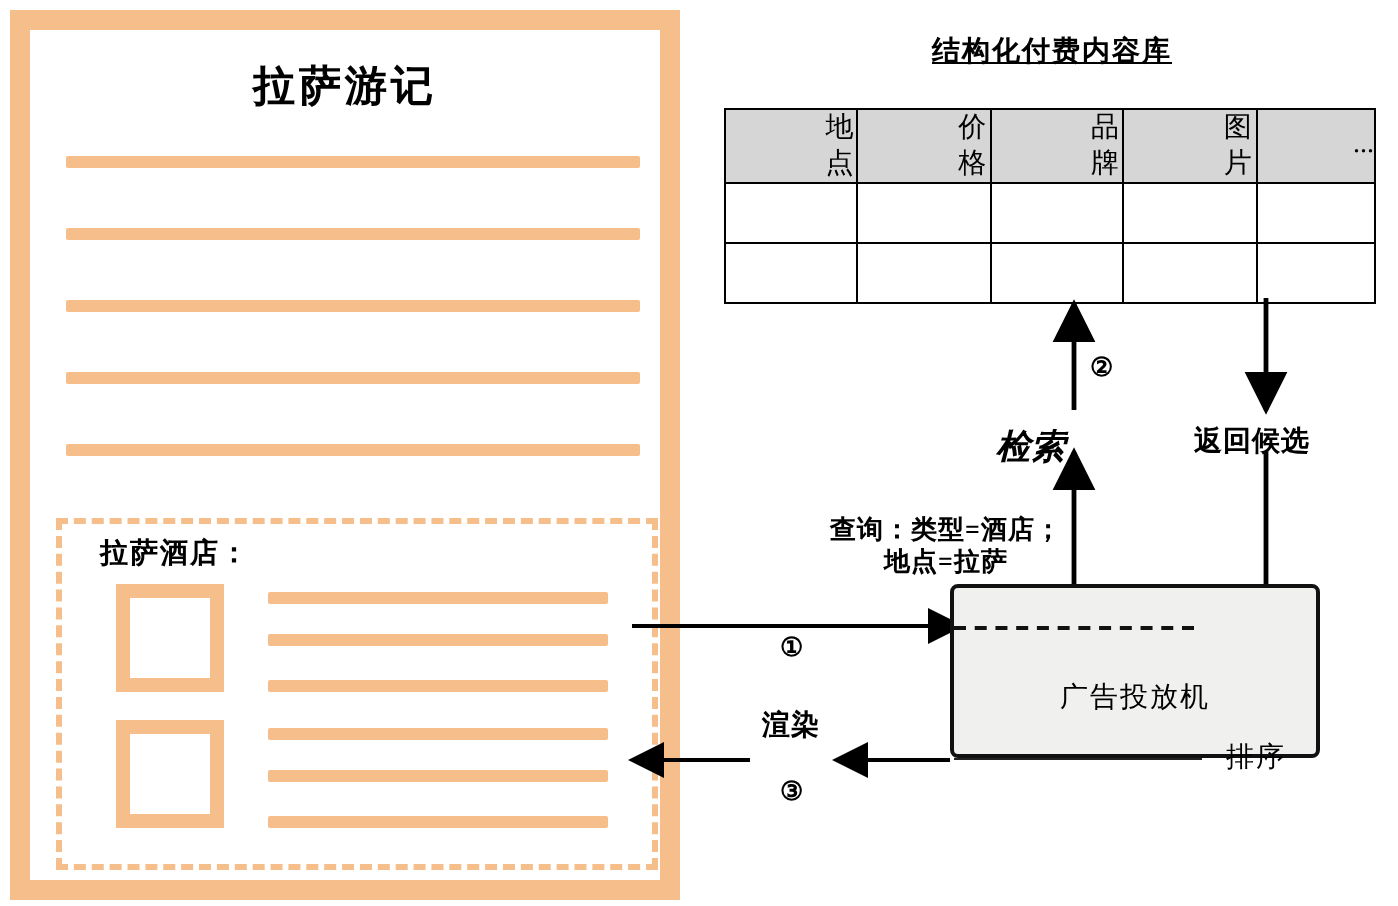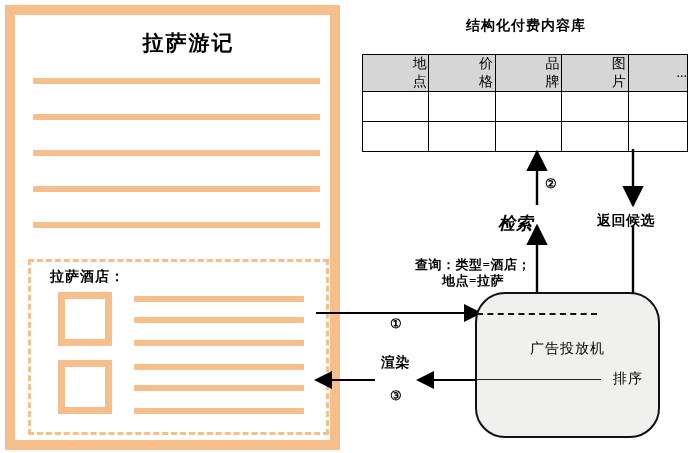--- a/index.html
+++ b/index.html
@@ -12,21 +12,21 @@
 
   
   .doc{
     position:absolute;left:5px;top:5px;width:335px;height:445px;
     box-sizing:border-box;
     border:10px solid var(--orange);
     background:#ffffff;
   }
   :root{ --orange:#f5be8a; --orange-dark:#f2b27a; }
   .doc-title{
-    position:absolute;left:16px;top:14px;width:100%;
+    position:absolute;left:0;top:14px;width:100%;
     text-align:center;font-size:21px;font-weight:bold;
     letter-spacing:2px;
   }
   .line{
     position:absolute;height:6px;background:var(--orange);border-radius:1px;
   }
   
   .l1{left:18px;top:63px;width:287px;}
   .l2{left:18px;top:99px;width:287px;}
   .l3{left:18px;top:135px;width:287px;}
@@ -49,44 +49,44 @@
   }
   .thumb1{left:27px;top:30px;}
   .thumb2{left:27px;top:98px;}
   .gline{position:absolute;height:6px;background:var(--orange);border-radius:1px;left:103px;width:170px;}
   .g1{top:34px;} .g2{top:55px;} .g3{top:78px;}
   .g4{top:102px;} .g5{top:123px;} .g6{top:146px;}
 
   
   .db-title{
     position:absolute;left:396px;top:17px;width:260px;text-align:center;
-    font-size:14px;font-weight:bold;letter-spacing:1px;
+    font-size:14px;font-weight:bold;letter-spacing:1px;text-decoration:underline;
   }
   table.db{
     position:absolute;left:362px;top:54px;
     border-collapse:collapse;
     width:326px;
     background:#ffffff;
   }
   table.db th, table.db td{
     border:1.5px solid #000;
     height:29px;
     text-align:center;
     font-size:14px;
     font-weight:normal;
     padding:0;
   }
   table.db th{background:#d6d6d6;font-weight:normal;padding-left:48px;}
   table.db td{background:#ffffff;}
 
   
   .adbox{
-    position:absolute;left:475px;top:292px;width:185px;height:146px;
+    position:absolute;left:475px;top:292px;width:185px;height:87px;
     box-sizing:border-box;
-    border:2.5px solid #111;border-radius:30px;
+    border:2.5px solid #111;border-radius:4px;
     background:#f0f0ee;
   }
   .adbox-label{
     position:absolute;left:0;top:46px;width:100%;text-align:center;
     font-size:14px;letter-spacing:1px;
   }
   .adbox-dash{
     position:absolute;left:0px;top:19px;width:120px;
     border-top:2.5px dashed #111;
   }

